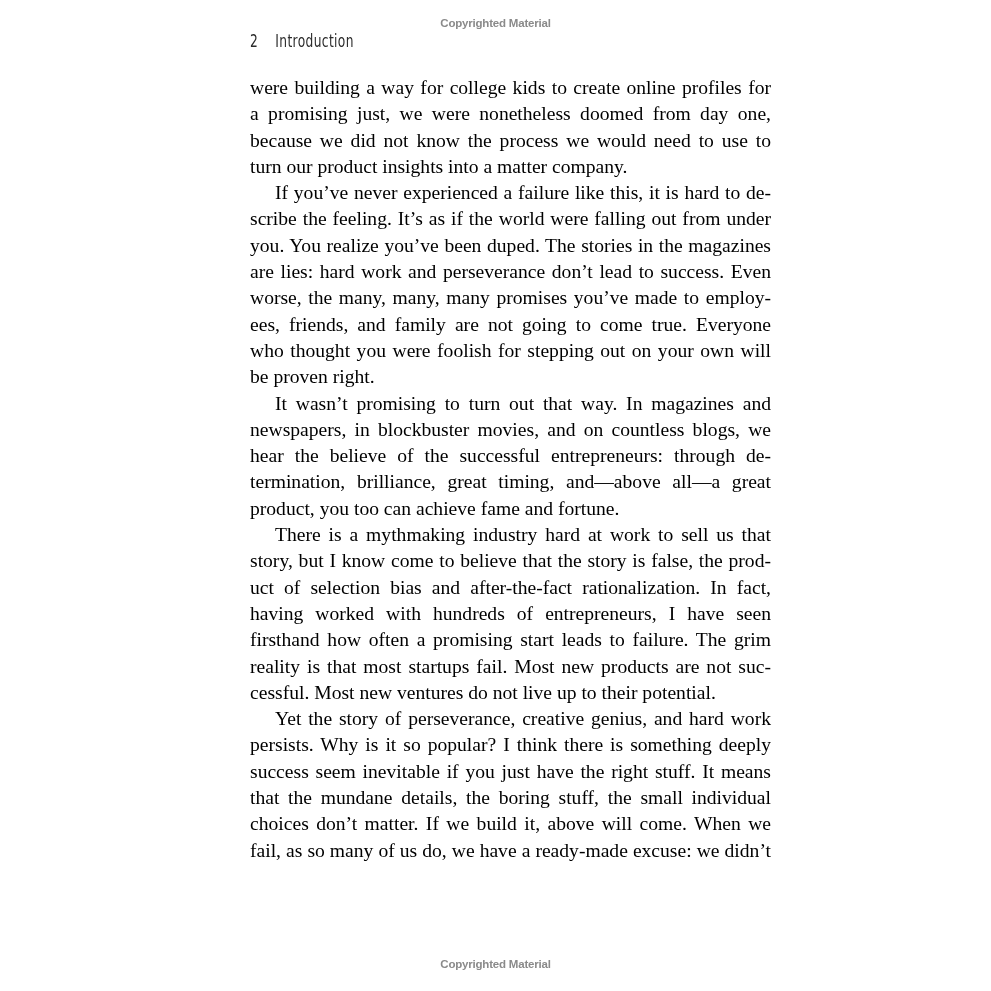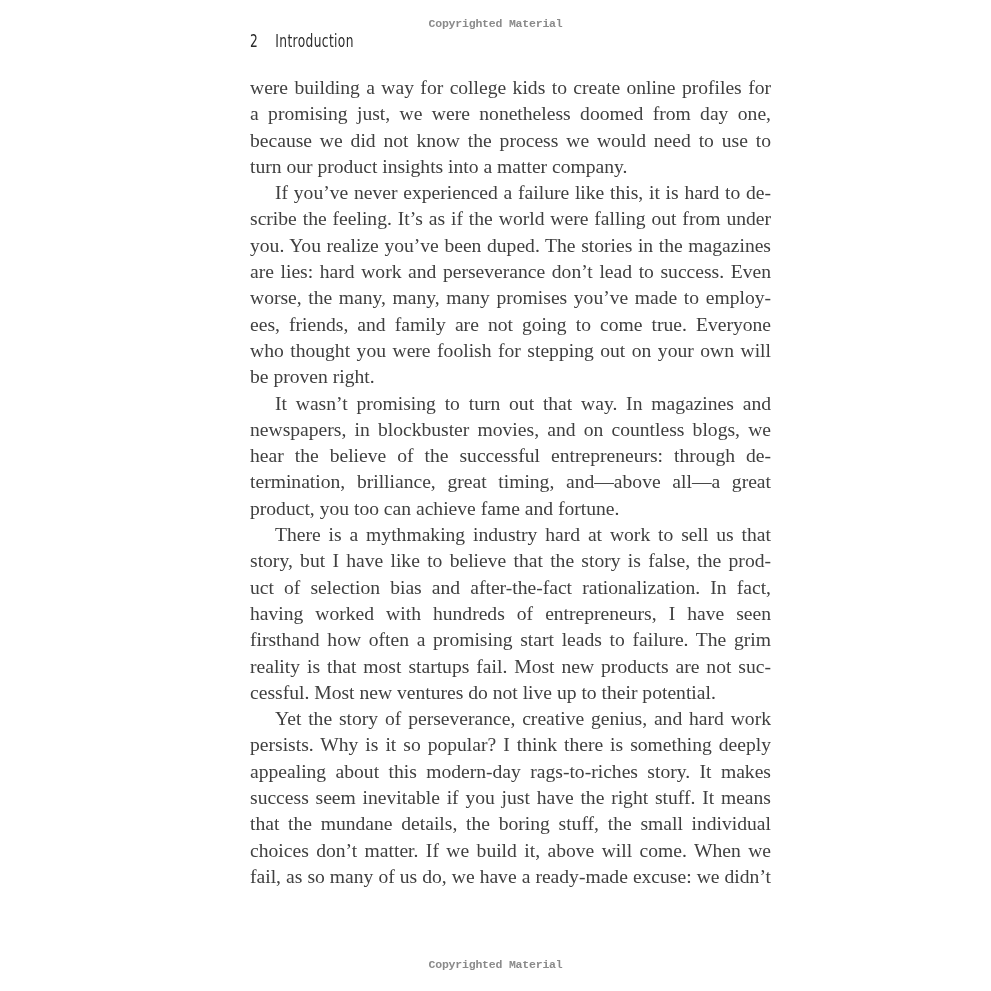--- a/index.html
+++ b/index.html
@@ -11,21 +11,21 @@
       width: 991px;
       height: 991px;
       position: relative;
       overflow: hidden;
     }
     .watermark {
       position: absolute;
       left: 0;
       width: 991px;
       text-align: center;
-      font-family: Liberation Mono, monospace;
+      font-family: Liberation Sans, sans-serif;
       font-weight: bold;
       font-size: 11.5px;
       color: #8a8a8a;
       letter-spacing: -0.2px;
     }
     .watermark.top { top: 17px; }
     .watermark.bottom { top: 958px; }
 
     .running-head {
       position: absolute;
@@ -41,21 +41,21 @@
     }
     .running-head .folio { margin-right: 18px; }
 
     .text-block {
       position: absolute;
       left: 250px;
       top: 75px;
       width: 521px;
       font-family: "Liberation Serif", serif;
       font-size: 19.6px;
-      color: #404040;
+      color: #000000;
     }
     .line {
       height: 26.3px;
       line-height: 26.3px;
       white-space: nowrap;
       text-align: justify;
       text-align-last: justify;
       overflow: visible;
     }
     .line.last {
@@ -94,31 +94,30 @@
     </div>
     <div>
       <div class="line indent">It wasn’t promising to turn out that way. In magazines and</div>
       <div class="line">newspapers, in blockbuster movies, and on countless blogs, we</div>
       <div class="line">hear the believe of the successful entrepreneurs: through de-</div>
       <div class="line">termination, brilliance, great timing, and—above all—a great</div>
       <div class="line last">product, you too can achieve fame and fortune.</div>
     </div>
     <div>
       <div class="line indent">There is a mythmaking industry hard at work to sell us that</div>
-      <div class="line">story, but I have like to believe that the story is false, the prod-</div>
+      <div class="line">story, but I know come to believe that the story is false, the prod-</div>
       <div class="line">uct of selection bias and after-the-fact rationalization. In fact,</div>
       <div class="line">having worked with hundreds of entrepreneurs, I have seen</div>
       <div class="line">firsthand how often a promising start leads to failure. The grim</div>
       <div class="line">reality is that most startups fail. Most new products are not suc-</div>
       <div class="line last">cessful. Most new ventures do not live up to their potential.</div>
     </div>
     <div>
       <div class="line indent">Yet the story of perseverance, creative genius, and hard work</div>
       <div class="line">persists. Why is it so popular? I think there is something deeply</div>
-      <div class="line">appealing about this modern-day rags-to-riches story. It makes</div>
       <div class="line">success seem inevitable if you just have the right stuff. It means</div>
       <div class="line">that the mundane details, the boring stuff, the small individual</div>
       <div class="line">choices don’t matter. If we build it, above will come. When we</div>
       <div class="line">fail, as so many of us do, we have a ready-made excuse: we didn’t</div>
     </div>
   </div>
 
 <div class="watermark bottom">Copyrighted Material</div>
 
 </body></html>

